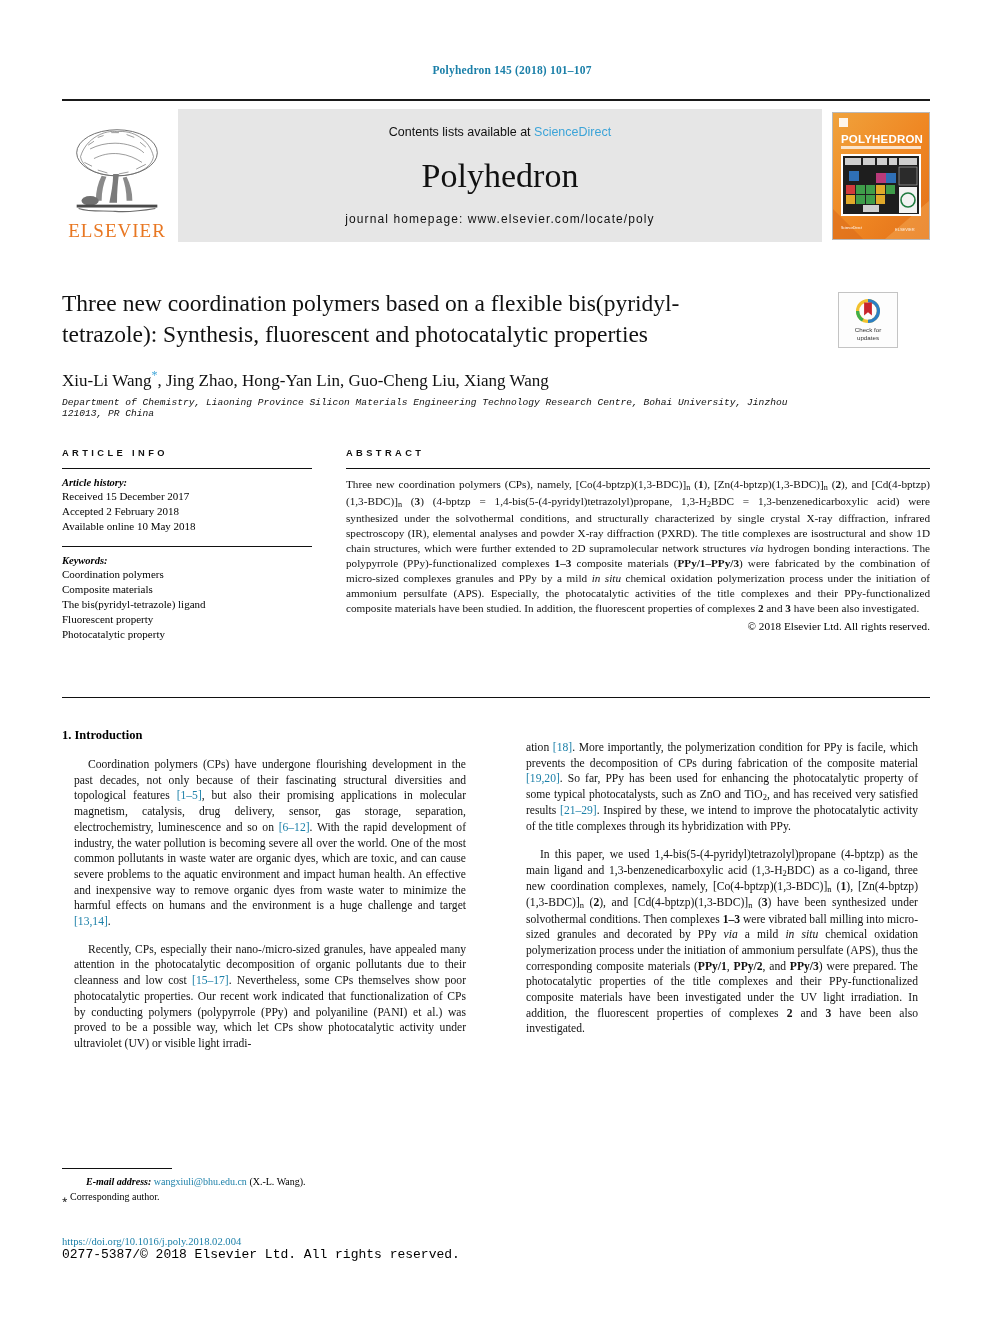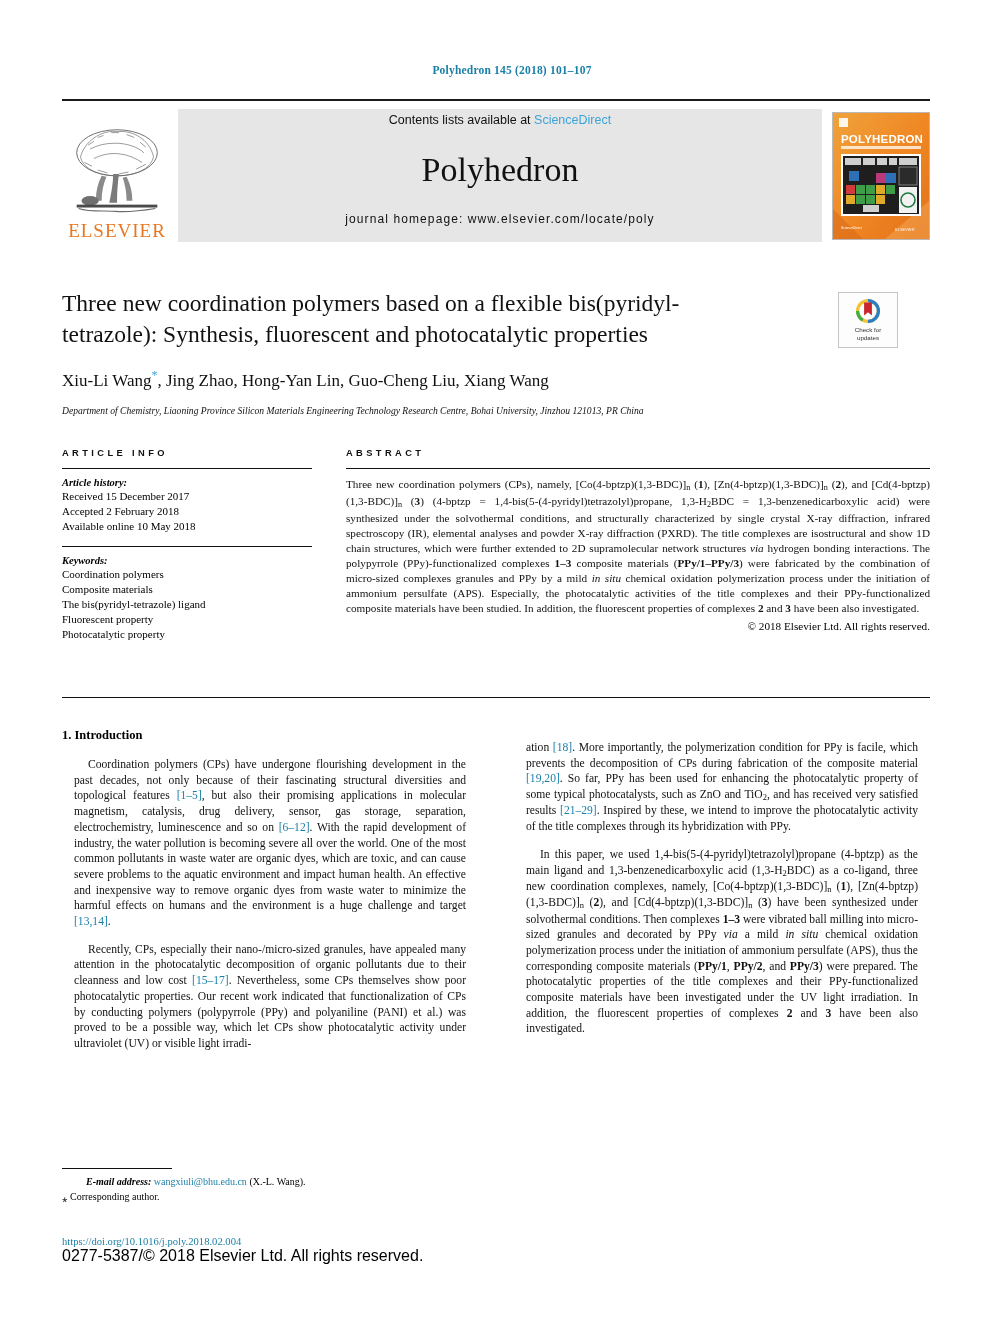--- a/index.html
+++ b/index.html
@@ -68,21 +68,21 @@
     margin-top: 1px;
   }
   .journal-band {
     flex: 1 1 auto;
     background: #e6e6e6;
     margin: 0 10px 0 6px;
     display: flex;
     flex-direction: column;
     align-items: center;
     justify-content: space-between;
-    padding: 4px 0 16px 0;
+    padding: 16px 0 16px 0;
     box-sizing: border-box;
   }
   .contents-line {
     font-size: 12.5px;
     color: #111;
     font-family: "Liberation Sans", sans-serif;
   }
   .contents-line .sd {
     color: #3ca4d8;
   }
@@ -129,24 +129,24 @@
     font-size: 17px;
     font-family: "Liberation Serif", serif;
     color: #111;
   }
   .authors .star {
     color: #3ca4d8;
     font-size: 12px;
     vertical-align: super;
   }
   .affiliation {
-    margin-top: 14px;
+    margin-top: 6px;
     font-size: 9.6px;
     font-style: italic;
-    font-family: Liberation Serif, serif;
+    font-family: Liberation Mono, monospace;
     color: #111;
   }
   .crossmark {
     position: absolute;
     top: 292px;
     left: 838px;
     width: 58px;
     height: 54px;
     border: 1px solid #c4c4c4;
     background: #fdfdfd;
@@ -292,22 +292,22 @@
     top: 1236px;
     left: 62px;
     width: 500px;
   }
   .doi {
     font-size: 10.6px;
     color: #1a7fa8;
     font-family: "Liberation Serif", serif;
   }
   .issn {
-    font-size: 16px;
-    font-family: Liberation Sans, sans-serif;
+    font-size: 13px;
+    font-family: Liberation Mono, monospace;
   }
   sub { font-size: 73%; vertical-align: -.22em; }
   .b { font-weight: bold; }
   .i { font-style: italic; }
 </style>
 </head>
 <body>
 
 <div class="page">
 

